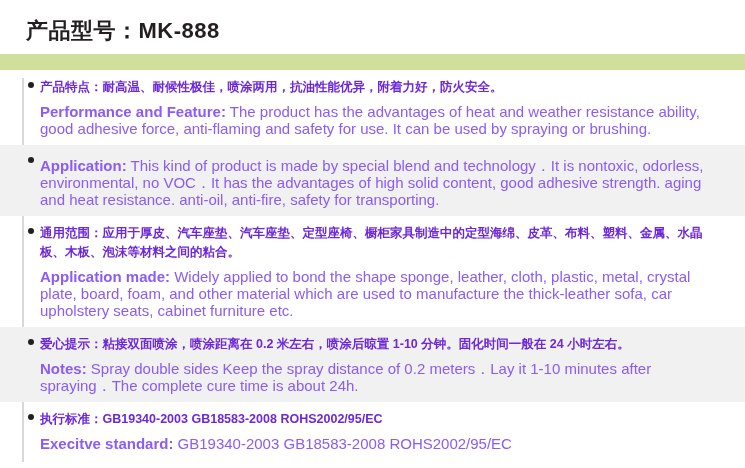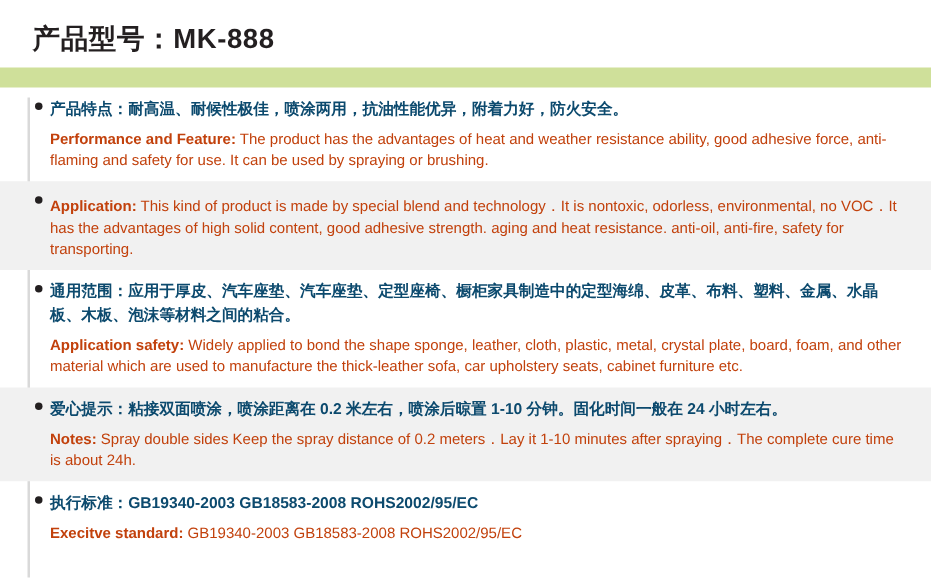--- a/index.html
+++ b/index.html
@@ -74,27 +74,27 @@
     top: 12px;
     width: 6px;
     height: 6px;
     border-radius: 50%;
     background: #231f20;
   }
   .cn {
     font-size: 12.5px;
     font-weight: bold;
     line-height: 19px;
-    color: #0c4a6e;
+    color: #6d28d9;
     margin: 2px 0 0 0;
   }
   .en {
-    font-size: 12px;
+    font-size: 15px;
     line-height: 17px;
-    color: #c2410c;
+    color: #8b5cf6;
     margin: 6px 0 4px 0;
   }
   .en-label {
     font-weight: bold;
   }
 </style>
 </head>
 <body>
 
 <div class="page">
@@ -115,21 +115,21 @@
     </div>
 
     <div class="block alt">
       <span class="bullet"></span>
       <p class="en"><span class="en-label">Application:</span><span> This kind of product is made by special blend and technology．It is nontoxic, odorless, environmental, no VOC．It has the advantages of high solid content, good adhesive strength. aging and heat resistance. anti-oil, anti-fire, safety for transporting.</span></p>
     </div>
 
     <div class="block">
       <span class="bullet"></span>
       <p class="cn">通用范围：应用于厚皮、汽车座垫、汽车座垫、定型座椅、橱柜家具制造中的定型海绵、皮革、布料、塑料、金属、水晶板、木板、泡沫等材料之间的粘合。</p>
-      <p class="en"><span class="en-label">Application safety:</span><span> Widely applied to bond the shape sponge, leather, cloth, plastic, metal, crystal plate, board, foam, and other material which are used to manufacture the thick-leather sofa, car upholstery seats, cabinet furniture etc.</span></p>
+      <p class="en"><span class="en-label">Application made:</span><span> Widely applied to bond the shape sponge, leather, cloth, plastic, metal, crystal plate, board, foam, and other material which are used to manufacture the thick-leather sofa, car upholstery seats, cabinet furniture etc.</span></p>
     </div>
 
     <div class="block alt">
       <span class="bullet"></span>
       <p class="cn">爱心提示：粘接双面喷涂，喷涂距离在 0.2 米左右，喷涂后晾置 1-10 分钟。固化时间一般在 24 小时左右。</p>
       <p class="en"><span class="en-label">Notes:</span><span> Spray double sides Keep the spray distance of 0.2 meters．Lay it 1-10 minutes after spraying．The complete cure time is about 24h.</span></p>
     </div>
 
     <div class="block">
       <span class="bullet"></span>

